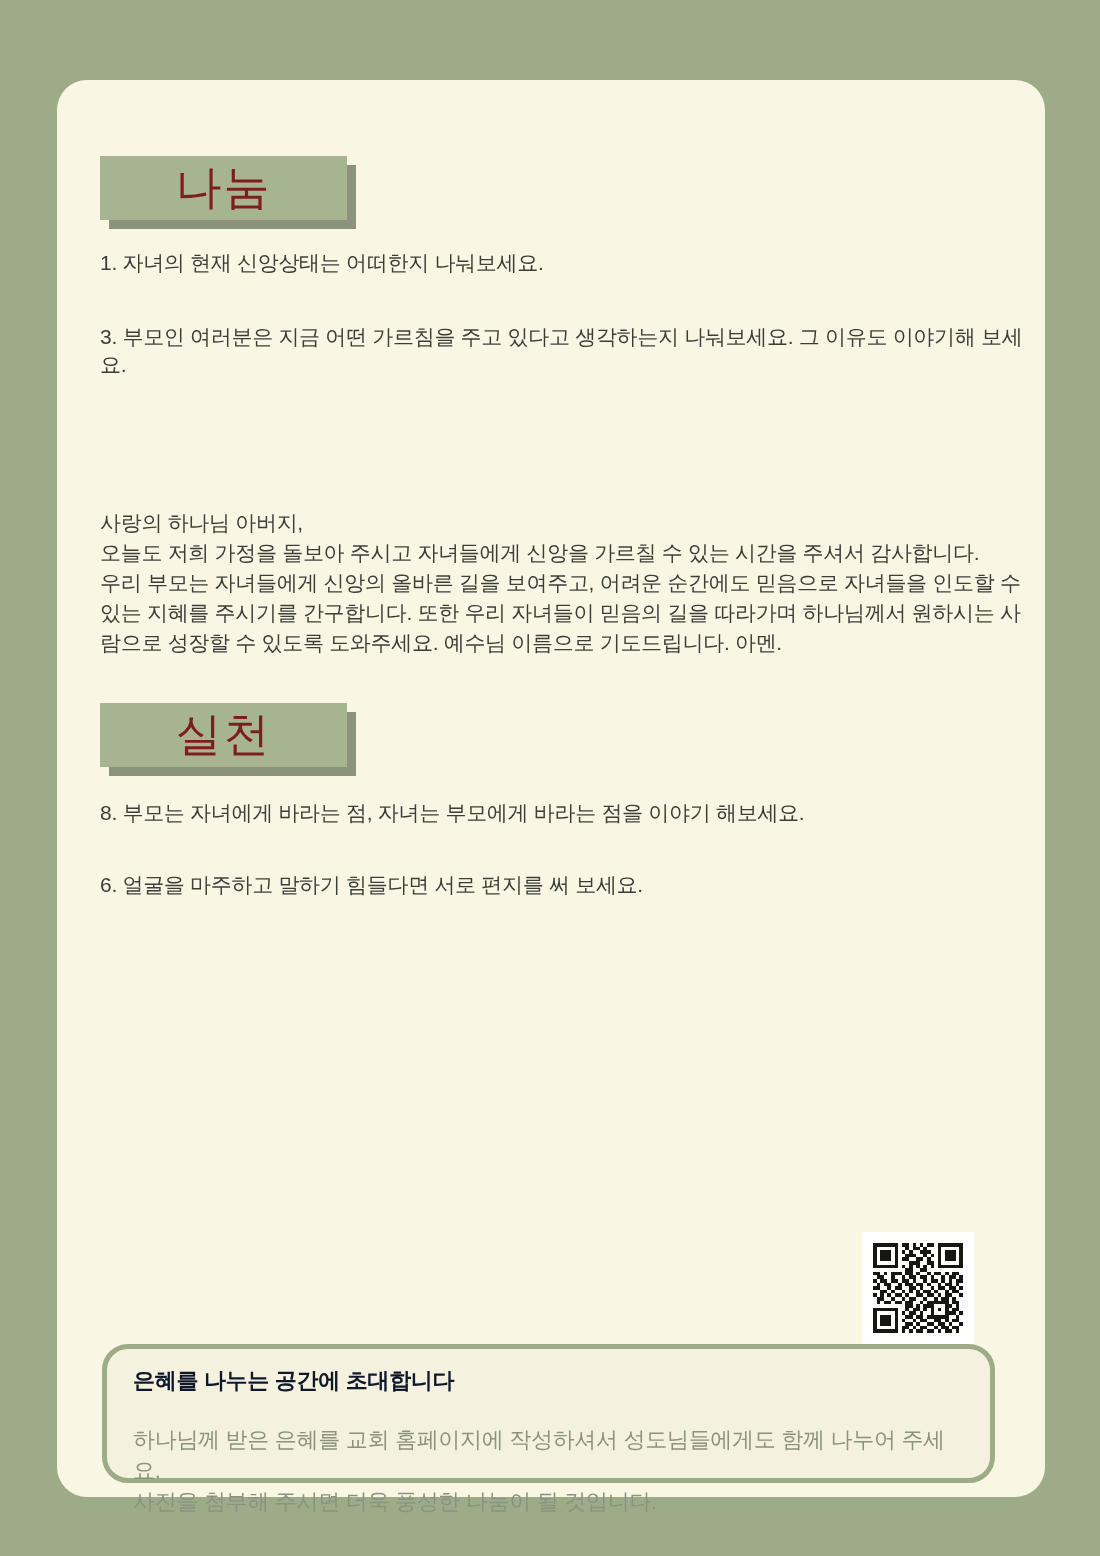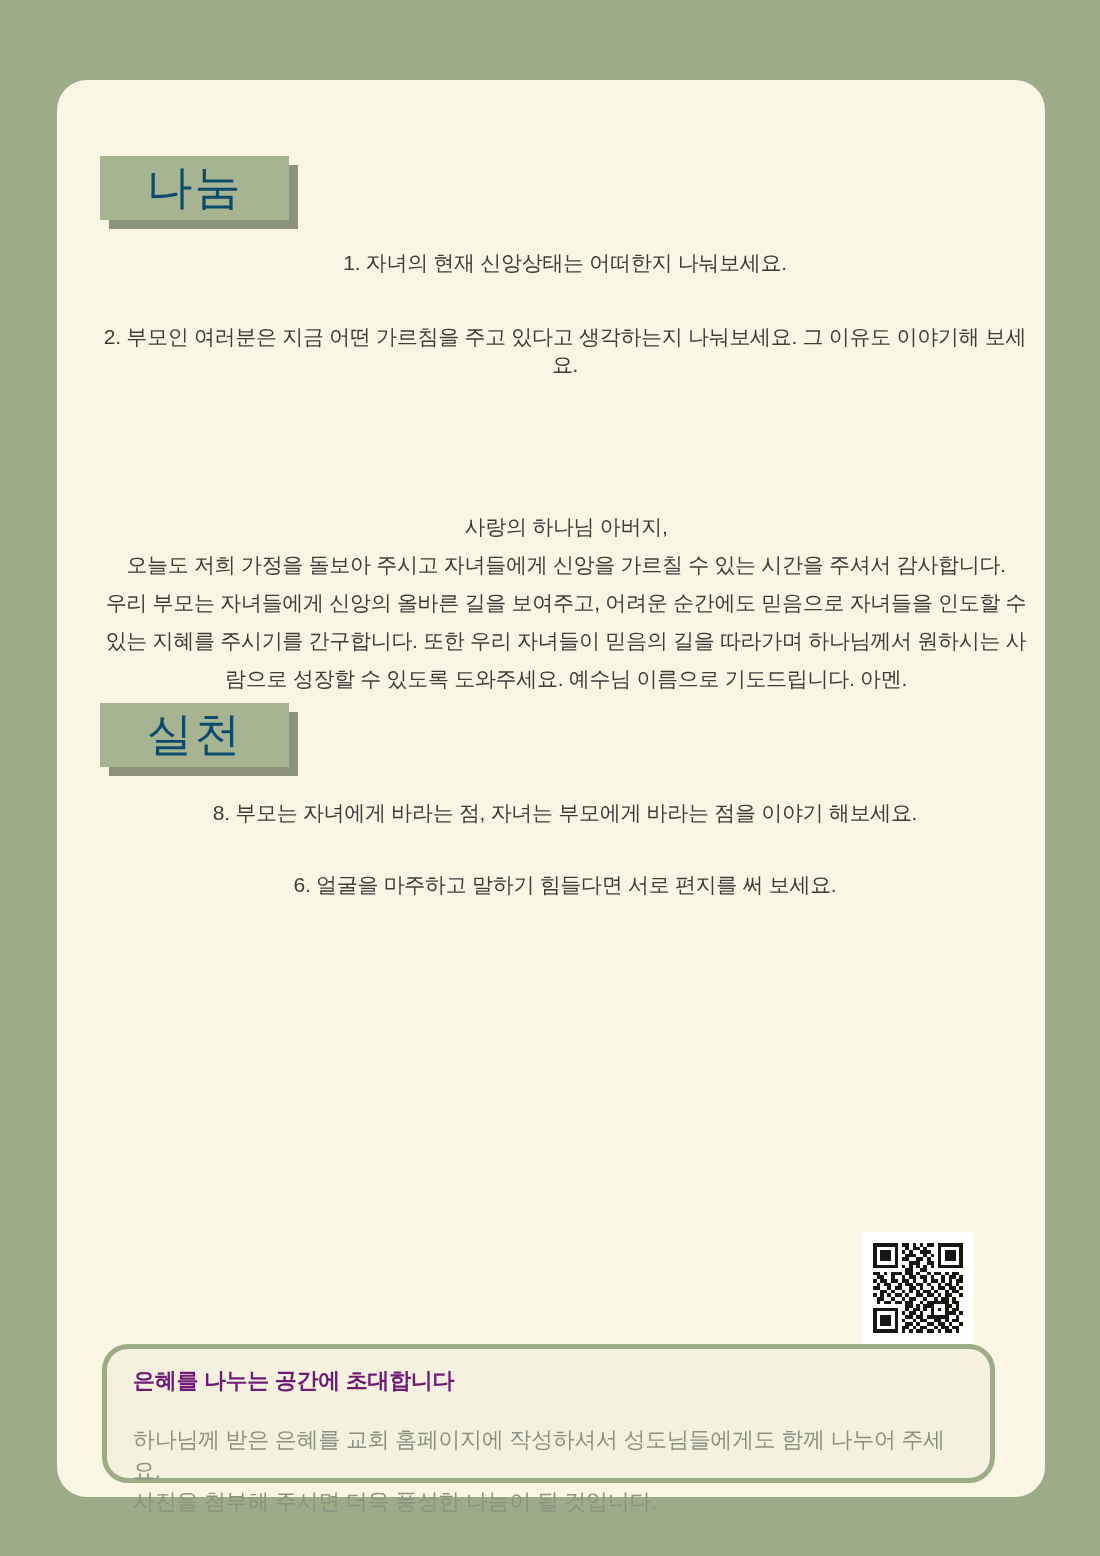--- a/index.html
+++ b/index.html
@@ -13,45 +13,44 @@
   .card {
     position: absolute;
     left: 57px; top: 80px;
     width: 988px; height: 1417px;
     background: #f9f7e4;
     border-radius: 30px;
   }
 
   .section-header {
     position: absolute;
-    width: 189px; height: 64px;
+    width: 247px; height: 64px;
     background: #a7b491;
     box-shadow: 9px 9px 0 #8d927b;
-    color: #0c4a6e;
+    color: #7f1d1d;
     font-size: 46px;
     font-weight: 500;
     line-height: 62px;
     text-align: center;
     letter-spacing: 2px;
   }
 
   .body-text {
     position: absolute;
     color: #3d3d38;
     font-size: 21px;
     line-height: 28px;
     letter-spacing: -0.3px;
-    text-align: center;
   }
 
   .prayer-paragraph {
     width: 932px;
     white-space: pre-line;
     word-break: break-all;
-    line-height: 38px;
+    line-height: 30px;
   }
 
   .qr-wrap {
     position: absolute;
     left: 805px; top: 1152px;
     width: 112px; height: 112px;
     background: #ffffff;
     padding: 11px;
   }
   .qr-grid {
@@ -66,21 +65,21 @@
   .invitation-box {
     position: absolute;
     left: 45px; top: 1264px;
     width: 893px; height: 139px;
     border: 5px solid #9dab87;
     border-radius: 26px;
     background: #f4f2df;
     padding: 17px 26px;
   }
   .invitation-title {
-    color: #701a75;
+    color: #0f172a;
     font-size: 22px;
     font-weight: bold;
     letter-spacing: -0.3px;
     margin-bottom: 6px;
   }
   .invitation-body {
     color: #8b9380;
     font-size: 22px;
     line-height: 31px;
     letter-spacing: -0.3px;
@@ -90,21 +89,21 @@
 </style>
 </head>
 <body>
 
 <div class="card">
 
   <div class="section-header" style="left:43px; top:76px;">
     <span>나눔</span>
   </div>
   <div class="body-text" style="left:43px; top:169px; width:930px;">1. 자녀의 현재 신앙상태는 어떠한지 나눠보세요.</div>
-  <div class="body-text" style="left:43px; top:243px; width:930px;">2. 부모인 여러분은 지금 어떤 가르침을 주고 있다고 생각하는지 나눠보세요. 그 이유도 이야기해 보세요.</div>
+  <div class="body-text" style="left:43px; top:243px; width:930px;">3. 부모인 여러분은 지금 어떤 가르침을 주고 있다고 생각하는지 나눠보세요. 그 이유도 이야기해 보세요.</div>
 
   <div class="body-text prayer-paragraph" style="left:43px; top:428px;">사랑의 하나님 아버지,
 오늘도 저희 가정을 돌보아 주시고 자녀들에게 신앙을 가르칠 수 있는 시간을 주셔서 감사합니다.
 우리 부모는 자녀들에게 신앙의 올바른 길을 보여주고, 어려운 순간에도 믿음으로 자녀들을 인도할 수 있는 지혜를 주시기를 간구합니다. 또한 우리 자녀들이 믿음의 길을 따라가며 하나님께서 원하시는 사람으로 성장할 수 있도록 도와주세요. 예수님 이름으로 기도드립니다. 아멘.</div>
 
   <div class="section-header" style="left:43px; top:623px;">
     <span>실천</span>
   </div>
   <div class="body-text" style="left:43px; top:719px; width:930px;">8. 부모는 자녀에게 바라는 점, 자녀는 부모에게 바라는 점을 이야기 해보세요.</div>
   <div class="body-text" style="left:43px; top:791px; width:930px;">6. 얼굴을 마주하고 말하기 힘들다면 서로 편지를 써 보세요.</div>

